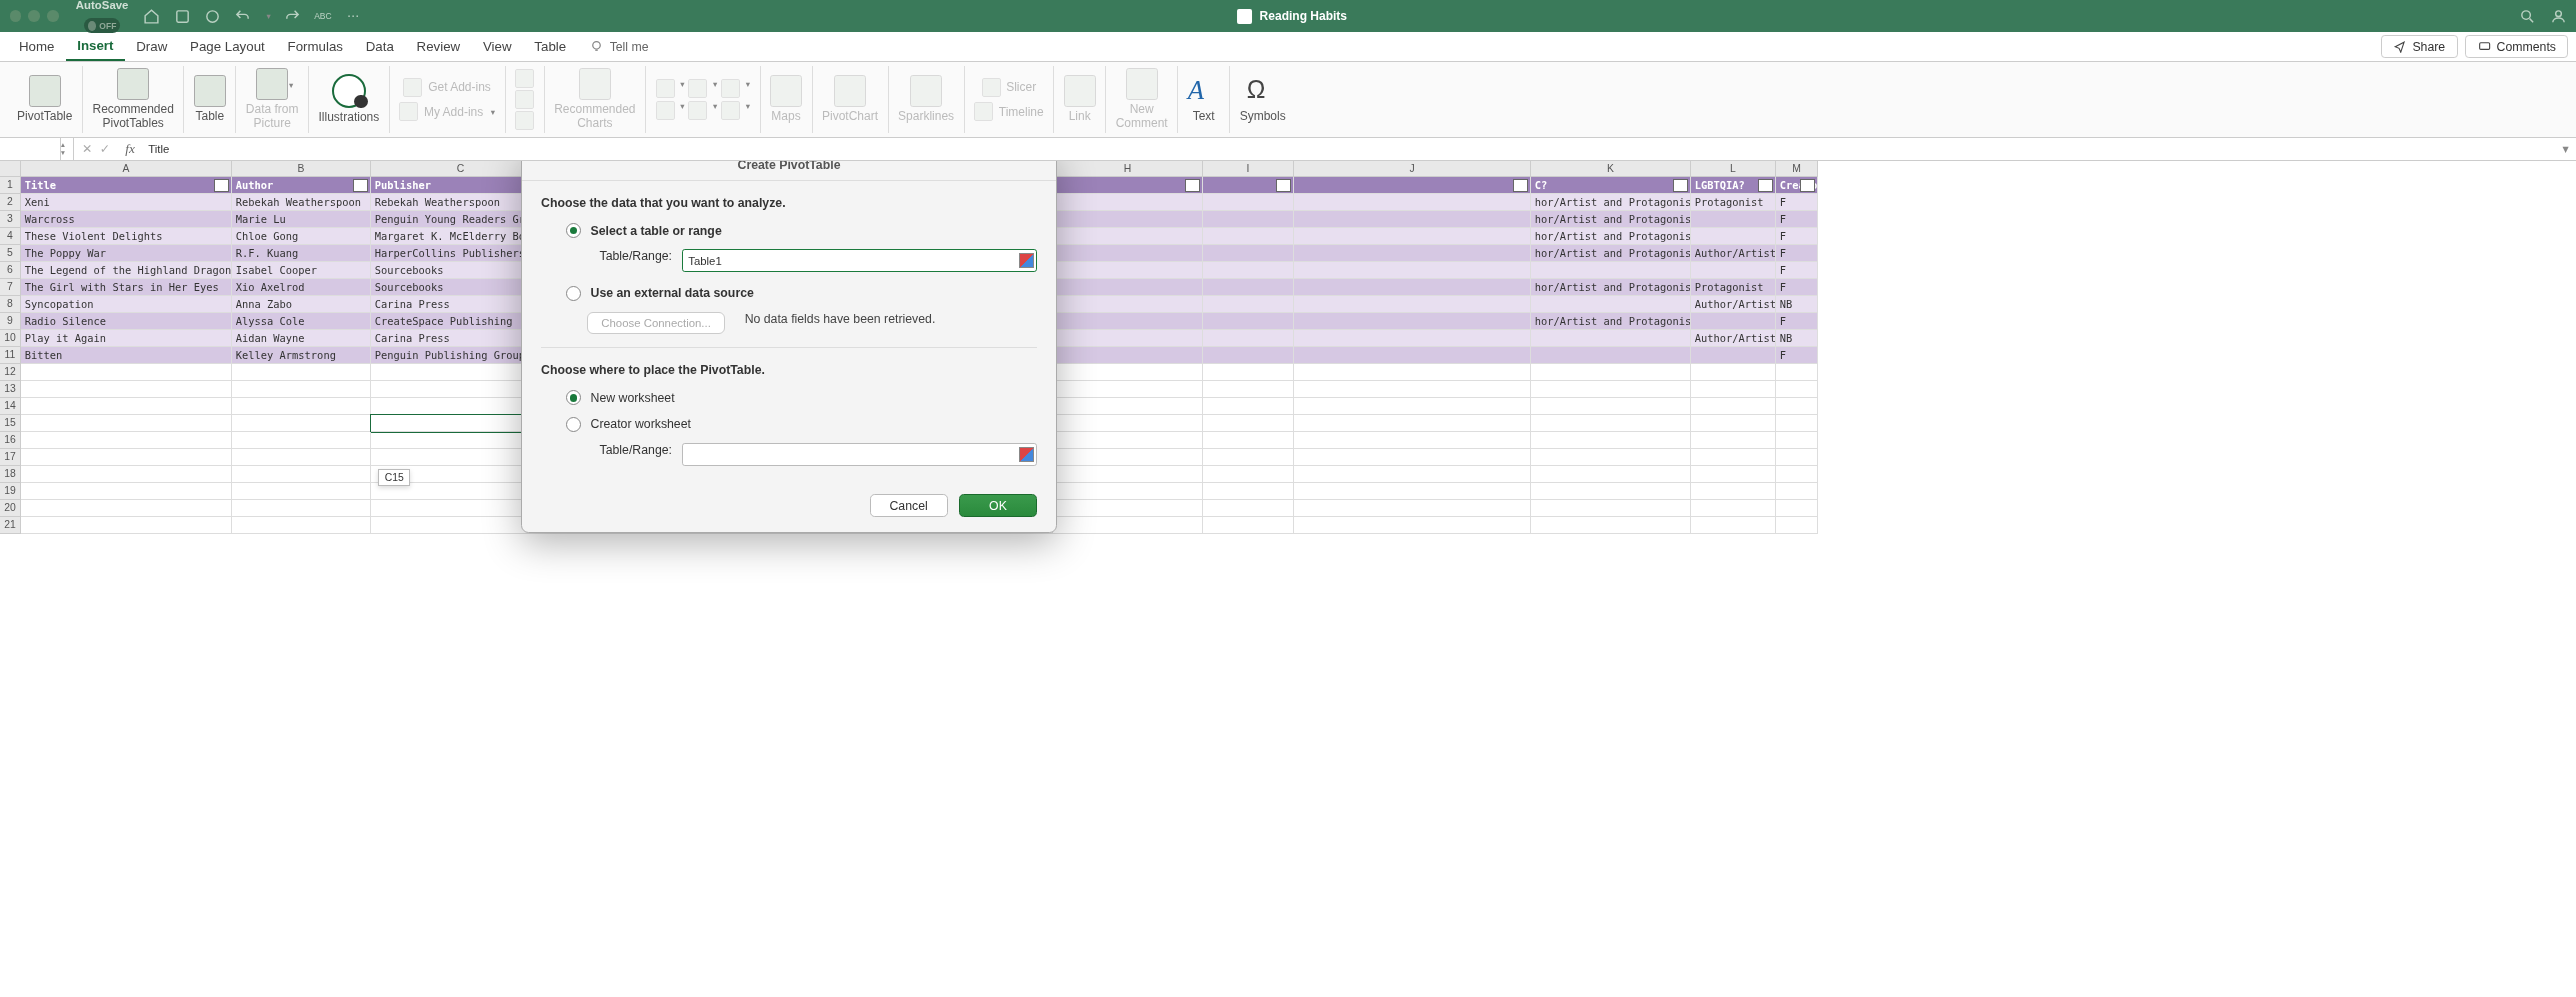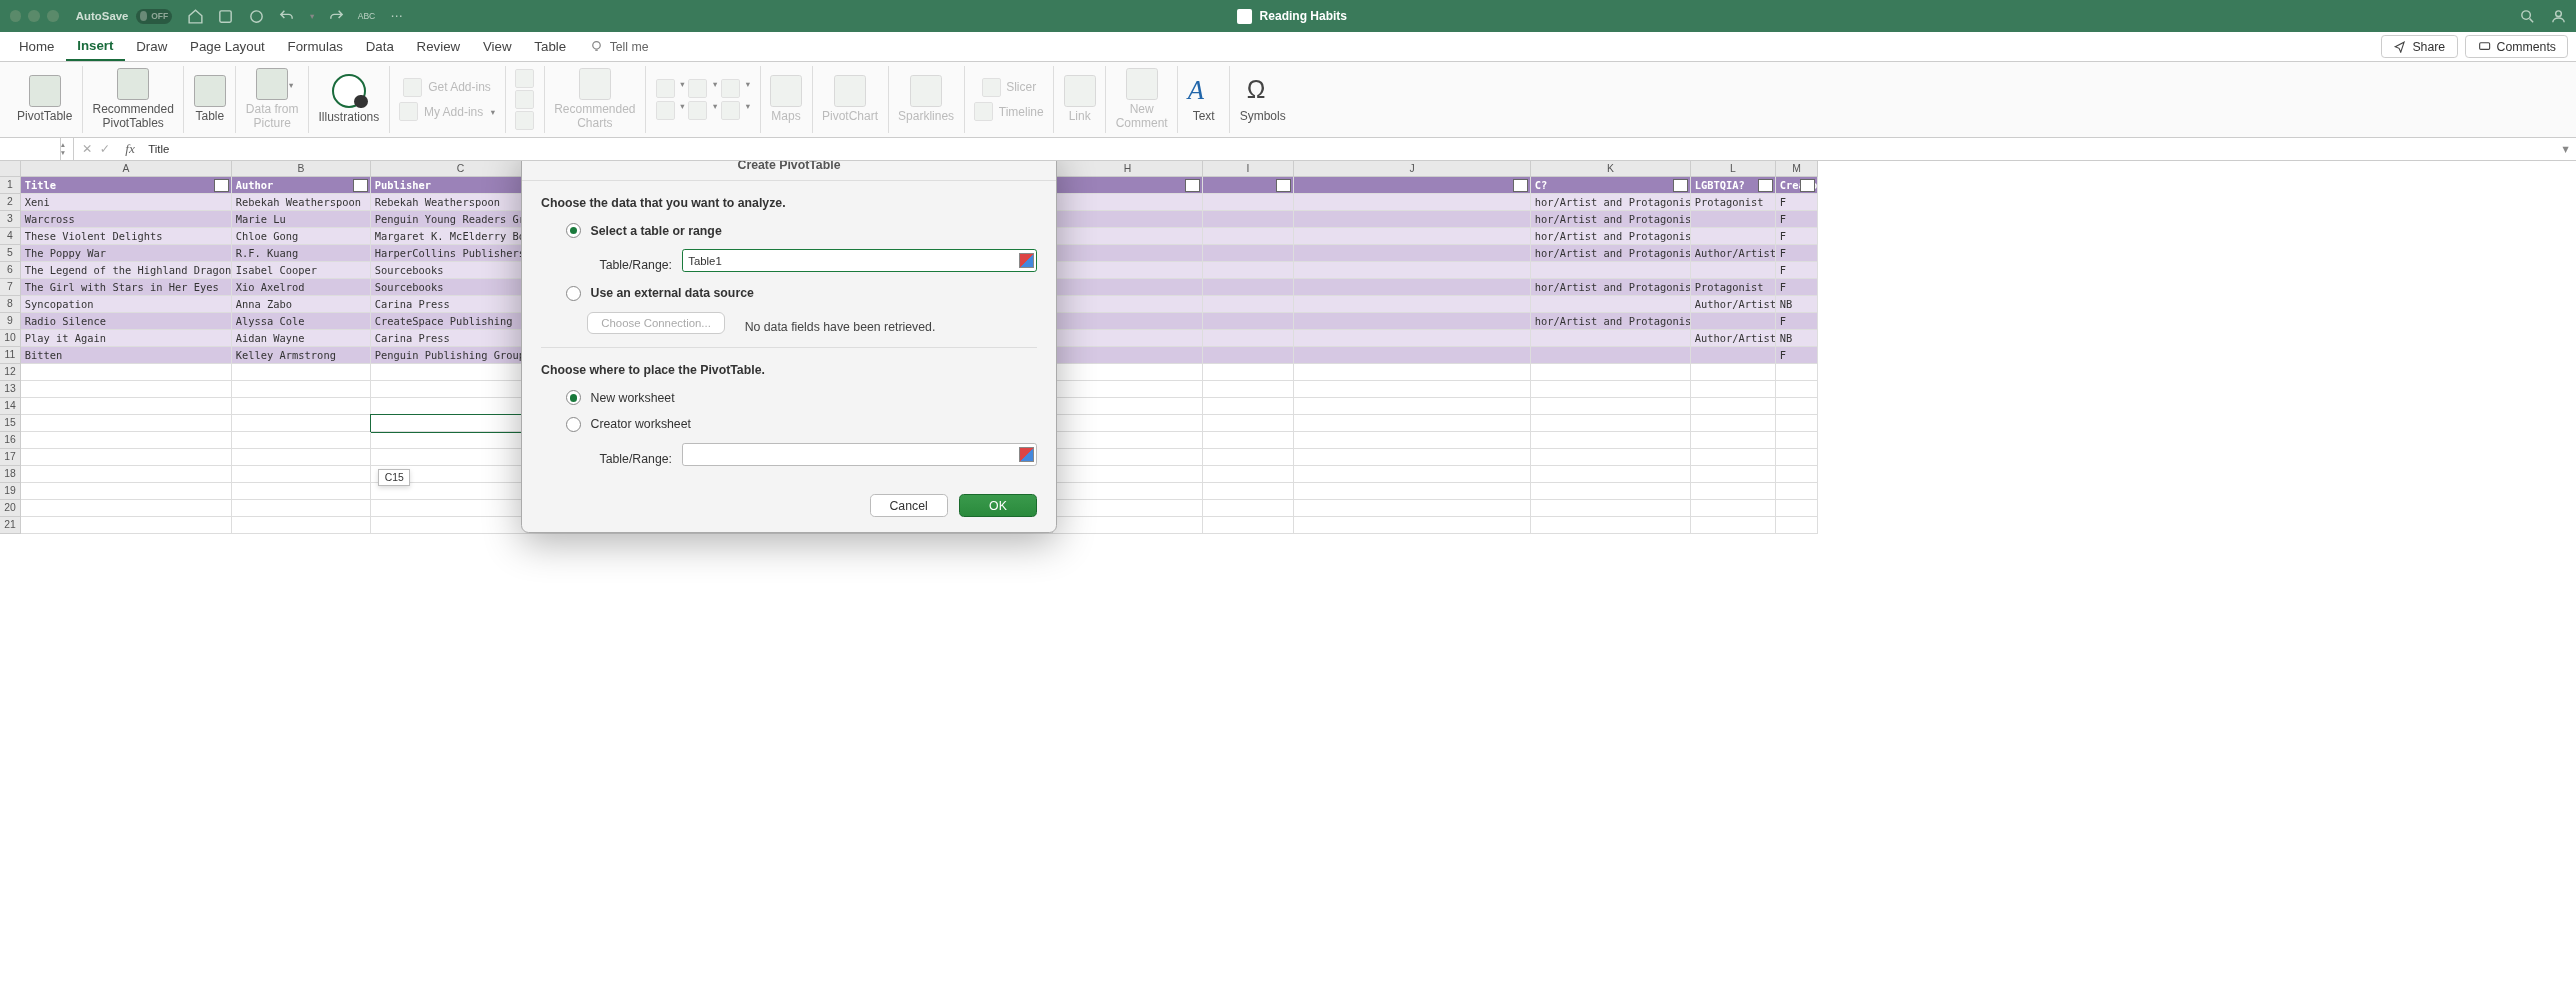--- a/index.html
+++ b/index.html
@@ -2,21 +2,21 @@
 <html style="font-size:15px"><head>
 <meta charset="utf-8">
 <style>
 * { margin: 0; padding: 0; box-sizing: border-box; font-family: -apple-system, BlinkMacSystemFont, "Segoe UI", sans-serif; }
 body { background: #fff; font-size: 12.3px; color: #333; user-select: none; overflow: hidden; }
 
 
 .titlebar { height: 32px; background: #3a7a5a; display: flex; align-items: center; padding: 0 9.5px; color: #d0e0d5; position: relative; }
 .traffic-lights { display: flex; gap: 7.6px; }
 .traffic-light { width: 11.4px; height: 11.4px; border-radius: 50%; background: #5a8a6a; }
-.autosave-group { display: flex; align-items: center; gap: 7.6px; margin-left: 17px; font-size: 11.4px; font-weight: 600; }
+.autosave-group { display: flex; align-items: center; gap: 7.6px; margin-left: 17px; font-size: 11.4px; font-weight: 600; flex-direction: column; }
 .toggle { width: 36px; height: 15px; background: #2a5a42; border-radius: 7.6px; display: flex; align-items: center; padding: 0 3.8px; font-size: 8.5px; color: #90a898; font-weight: 700; position: relative; }
 .toggle::before { content: ""; width: 9.5px; height: 9.5px; border-radius: 50%; background: #6a8a77; margin-right: 3.8px; }
 .titlebar-icons { display: flex; gap: 13.3px; margin-left: 15px; align-items: center; }
 .titlebar-icon { width: 17px; height: 17px; opacity: 0.85; display: flex; align-items: center; justify-content: center; }
 .titlebar-icon svg { width: 17px; height: 17px; fill: #d0e0d5; stroke: #d0e0d5; }
 .doc-title { position: absolute; left: 50%; transform: translateX(-50%); display: flex; align-items: center; gap: 7.6px; font-weight: 700; font-size: 12px; color: #fff; padding-left: 8px; }
 .doc-icon { width: 15px; height: 15px; background: #fff; border-radius: 1.9px; }
 .titlebar-right { margin-left: auto; display: flex; gap: 13.3px; }
 
 
@@ -67,21 +67,21 @@
 
 
 .dialog-overlay { position: absolute; top: 150px; left: 521px; width: 536px; background: #f4f4f4; border: 0.9px solid #aaa; border-radius: 7.6px; box-shadow: 0 9.5px 38px rgba(0,0,0,0.3); z-index: 100; }
 .dialog-title { text-align: center; padding: 7.6px; font-size: 12.3px; font-weight: 600; color: #555; border-bottom: 0.9px solid #ddd; }
 .dialog-body { padding: 15px 19px; }
 .dialog-section-title { font-size: 12.3px; font-weight: 700; margin-bottom: 13.3px; }
 .dialog-radio-row { display: flex; align-items: center; gap: 9.5px; margin-bottom: 11.4px; margin-left: 25px; }
 .radio { width: 15px; height: 15px; border-radius: 50%; border: 0.9px solid #888; background: #fff; display: flex; align-items: center; justify-content: center; flex-shrink: 0; }
 .radio.checked::after { content: ""; width: 7.6px; height: 7.6px; border-radius: 50%; background: #1a7a3c; }
 .radio-label { font-size: 12.3px; font-weight: 700; }
-.dialog-field-row { display: flex; align-items: flex-end; gap: 9.5px; margin-left: 46px; margin-bottom: 13.3px; }
+.dialog-field-row { display: flex; align-items: flex-start; gap: 9.5px; margin-left: 46px; margin-bottom: 13.3px; }
 .dialog-field-label { font-size: 12.3px; width: 85px; text-align: right; }
 .dialog-input { flex: 1; height: 23px; border: 1.9px solid #1a7a3c; border-radius: 2.8px; padding: 0 5.7px; font-size: 11.4px; background: #fff; display: flex; align-items: center; position: relative; }
 .dialog-input.plain { border: 0.9px solid #bbb; }
 .range-selector { position: absolute; right: 1.9px; width: 15px; height: 15px; background: linear-gradient(135deg, #d44 50%, #48d 50%); border: 0.9px solid #888; }
 .choose-conn-btn { padding: 3.8px 13.3px; border: 0.9px solid #ccc; border-radius: 6px; background: #fff; color: #aaa; font-size: 11.4px; }
 .no-data-msg { font-size: 12.3px; color: #444; margin-left: 10px; }
 .dialog-hr { border: none; border-top: 0.9px solid #ddd; margin: 7.6px 0 15px; }
 .dialog-buttons { display: flex; justify-content: flex-end; gap: 11.4px; padding: 0 19px 15px; }
 .btn { width: 78px; height: 23px; border-radius: 4.7px; font-size: 12.3px; display: flex; align-items: center; justify-content: center; cursor: pointer; }
 .btn-cancel { background: #fff; border: 0.9px solid #bbb; }

